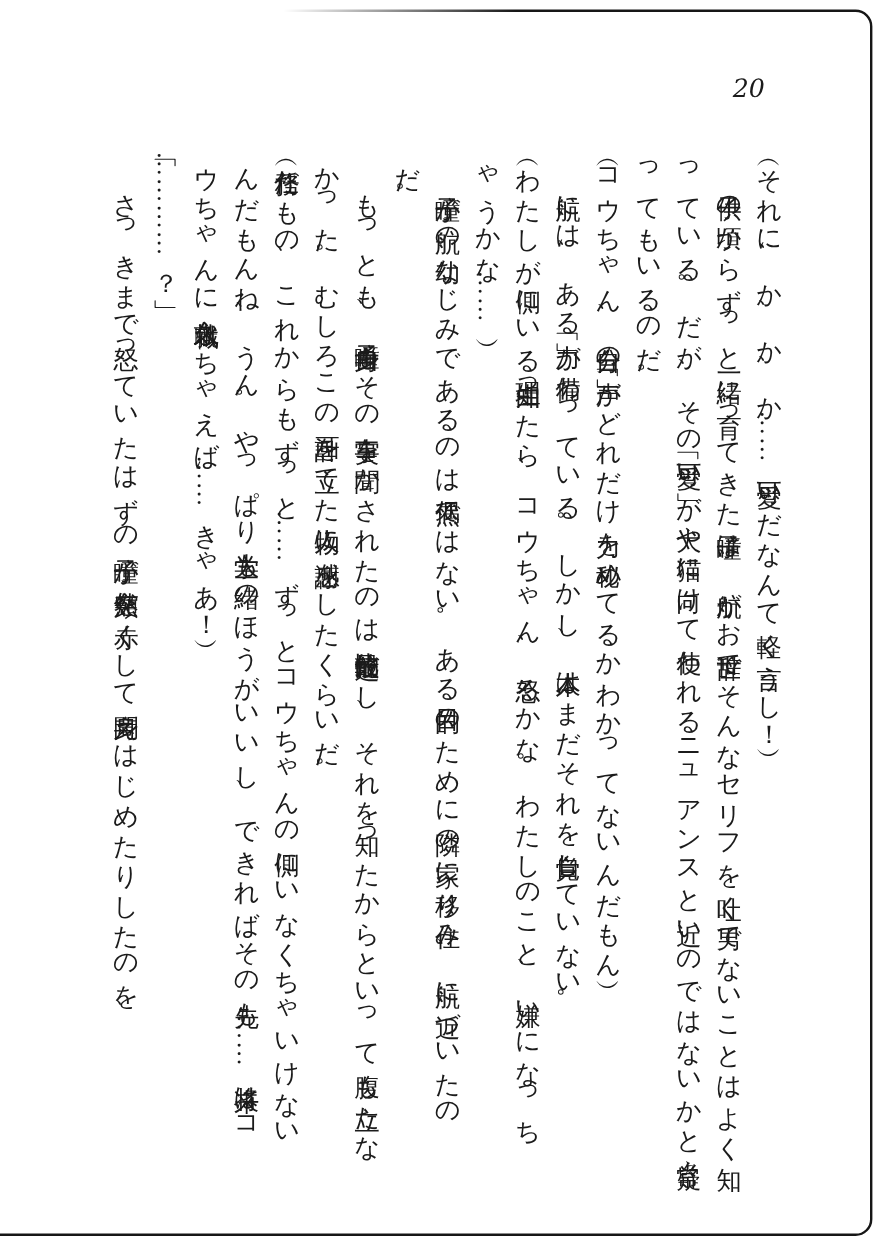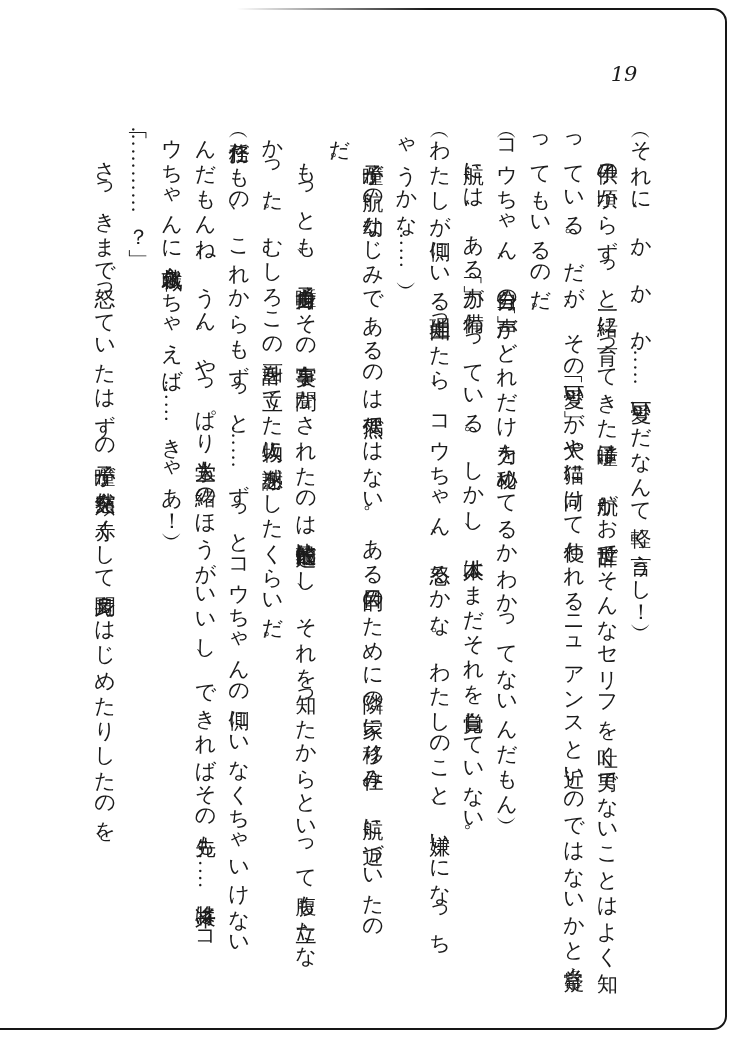--- a/index.html
+++ b/index.html
@@ -68,21 +68,21 @@
   #text-block p.indent {
     text-indent: 22px;
   }
 </style>
 </head>
 <body>
 
 <div id="page">
   <div id="frame"></div>
   <div id="frame-fade"></div>
-  <div id="page-number">19</div>
+  <div id="page-number">20</div>
   <div id="text-block">
       <p class="">（それに、か、か、か……可愛いだなんて軽く言うし！）</p>
       <p class="indent">子供の頃からずっと一緒に育ってきた瞳子は、航がお世辞でそんなセリフを吐く男でないことはよく知っている。だが、その「可愛い」が犬や猫に向けて使われるニュアンスと近いのではないかと常々疑ってもいるのだ。</p>
       <p class="">（コウちゃん、自分の「声」がどれだけ力を秘めてるかわかってないんだもん）</p>
       <p class="indent">航には、ある「力」が備わっている。しかし、本人はまだそれを自覚していない。</p>
       <p class="">（わたしが側にいる理由知ったら、コウちゃん、怒るかな。わたしのこと、嫌いになっちゃうかな……）</p>
       <p class="indent">瞳子が航の幼なじみであるのは偶然ではない。ある目的のために隣の家に移り住み、航に近づいたのだ。</p>
       <p class="indent">もっとも、瞳子自身もその事実を聞かされたのは比較的最近だし、それを知ったからといって腹も立たなかった。むしろこの計画を立てた人物に感謝をしたくらいだ。</p>
       <p class="">（任務だもの、これからもずっと……ずっとコウちゃんの側にいなくちゃいけないんだもんね、うん。やっぱり大学も一緒のほうがいいし、できればその先も……将来はコウちゃんに永久就職しちゃえば……きゃあ！）</p>
       <p class="">「…………？」</p>

